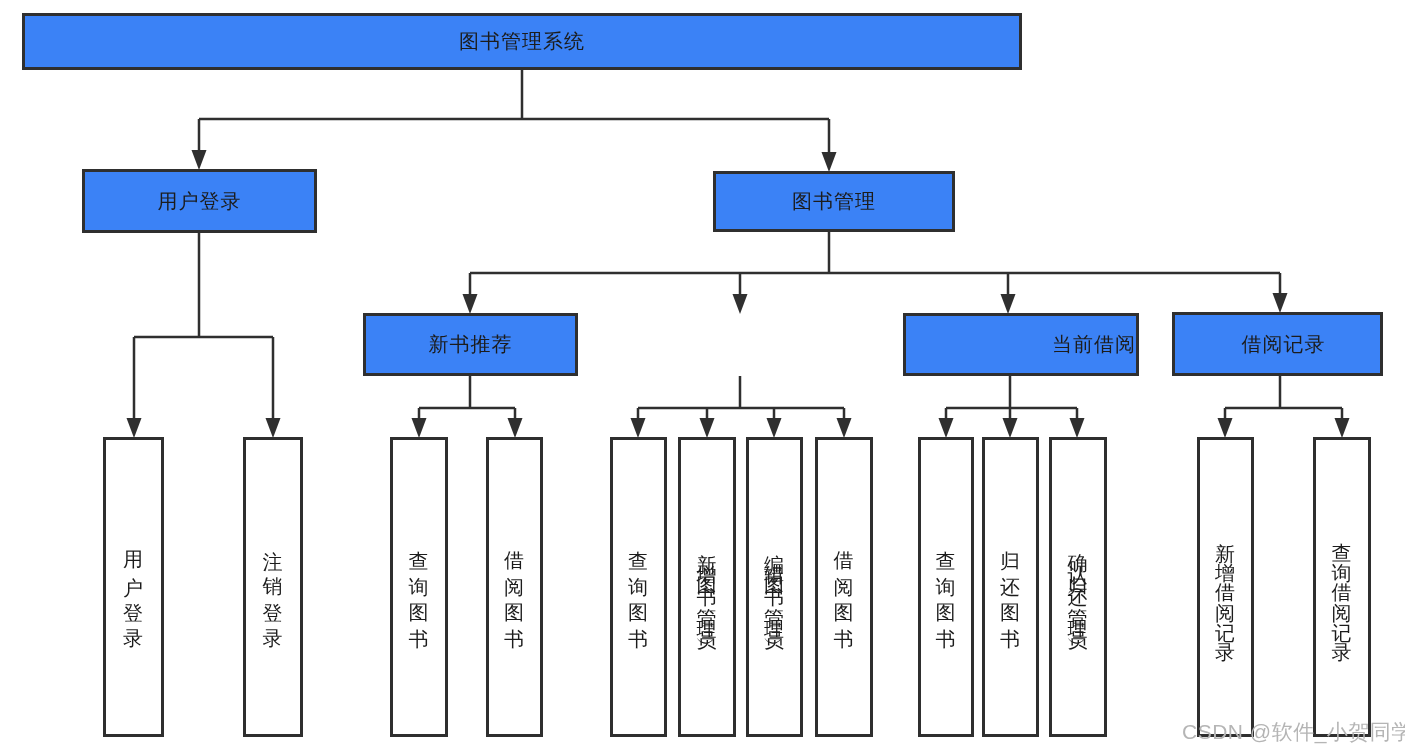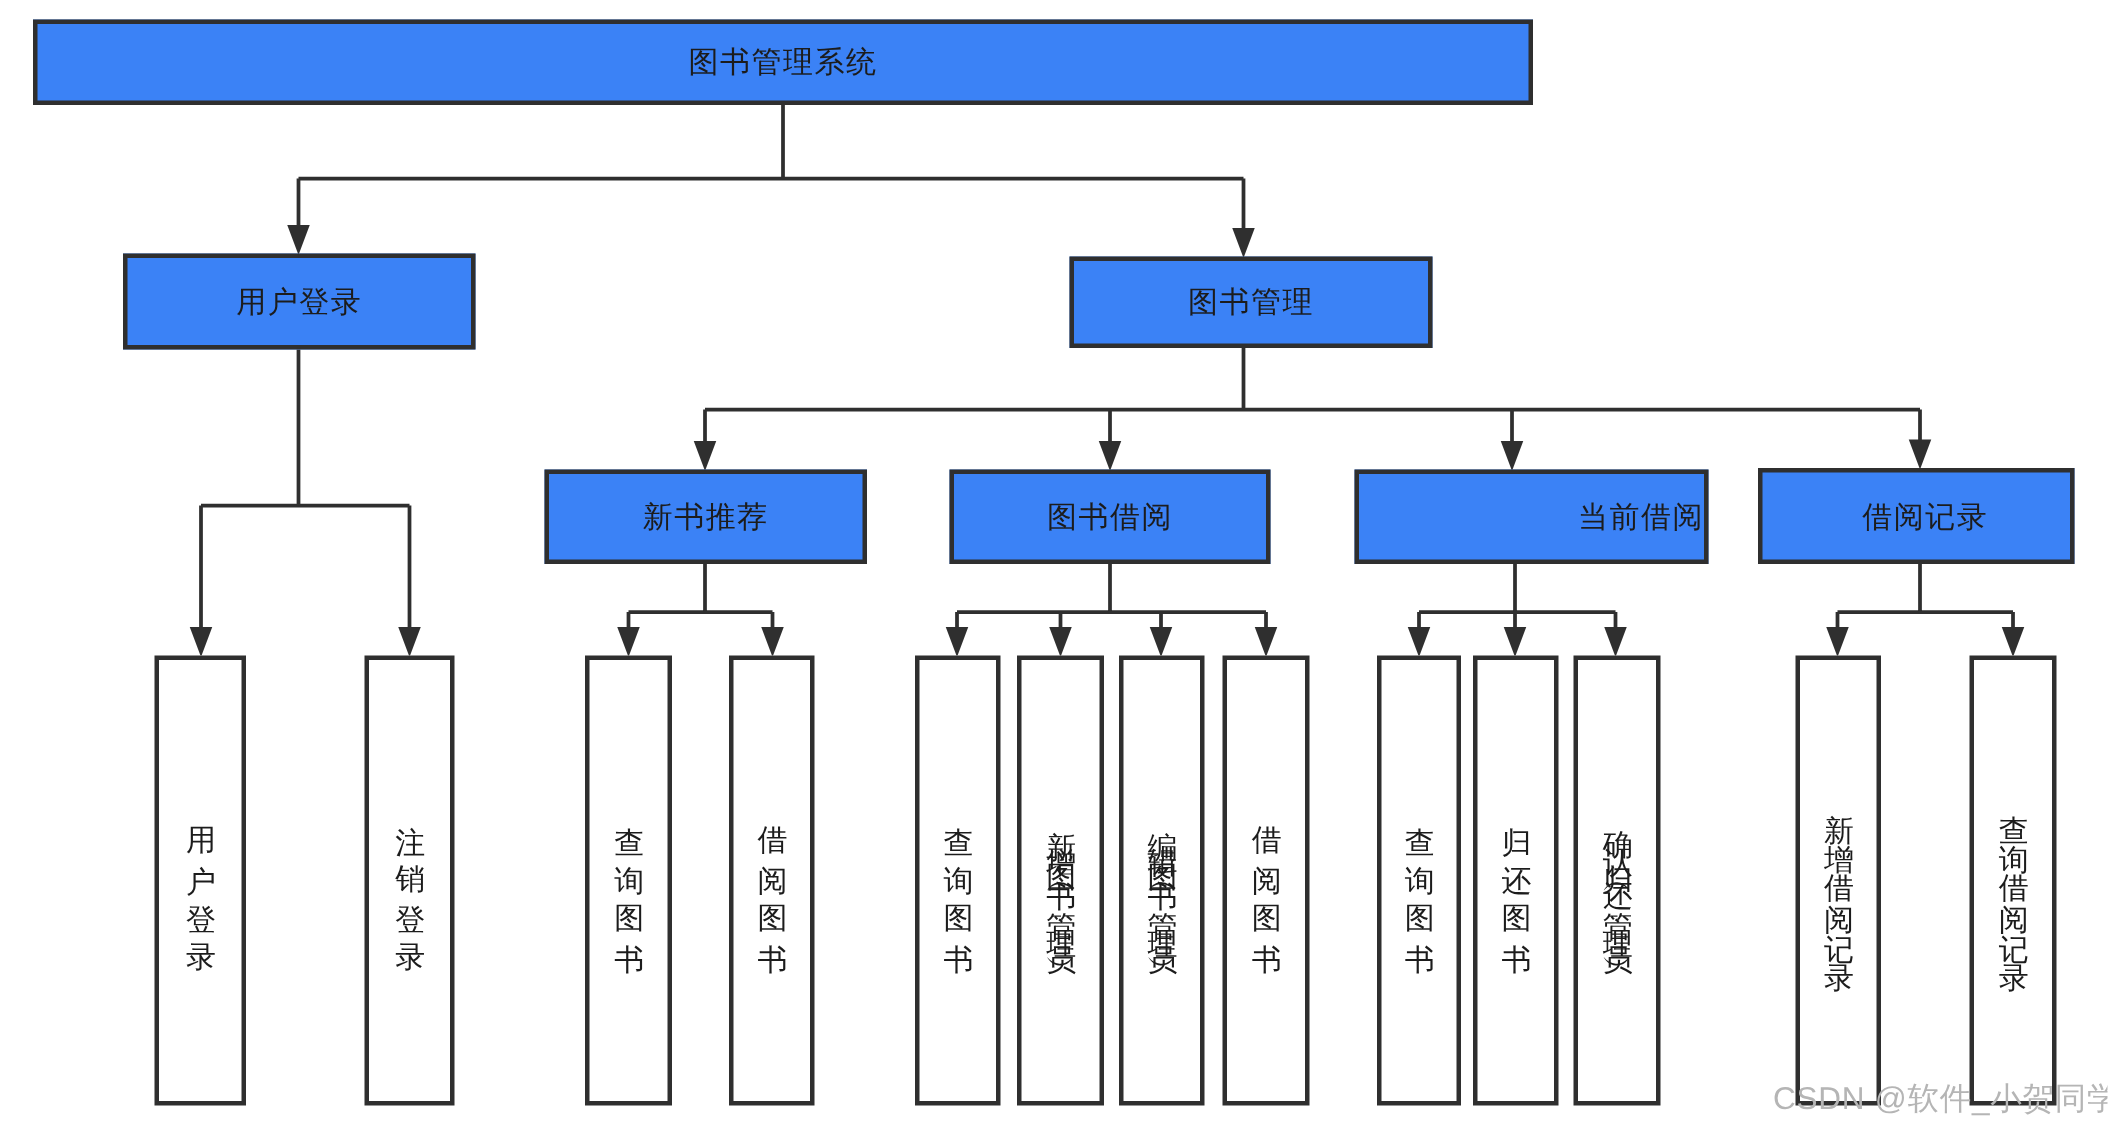--- a/index.html
+++ b/index.html
@@ -134,23 +134,20 @@
   <div class="hbox" style="left:82px;top:169px;width:235px;height:64px;">
     <span>用户登录</span>
   </div>
   <div class="hbox" style="left:713px;top:171px;width:242px;height:61px;">
     <span>图书管理</span>
   </div>
 
   <div class="hbox" style="left:363px;top:313px;width:215px;height:63px;">
     <span>新书推荐</span>
   </div>
-  <div class="hbox" style="left:633px;top:313px;width:214px;height:63px;">
-    <span>图书借阅</span>
-  </div>
   <div class="hbox" style="left:903px;top:313px;width:236px;height:63px;justify-content:flex-end;">
     <span>当前借阅</span>
   </div>
   <div class="hbox" style="left:1172px;top:312px;width:211px;height:64px;padding-left:12px;">
     <span>借阅记录</span>
   </div>
 
   <div class="leaf ls-wide" style="left:103px;width:61px;">
     <span>用户登录</span>
   </div>

